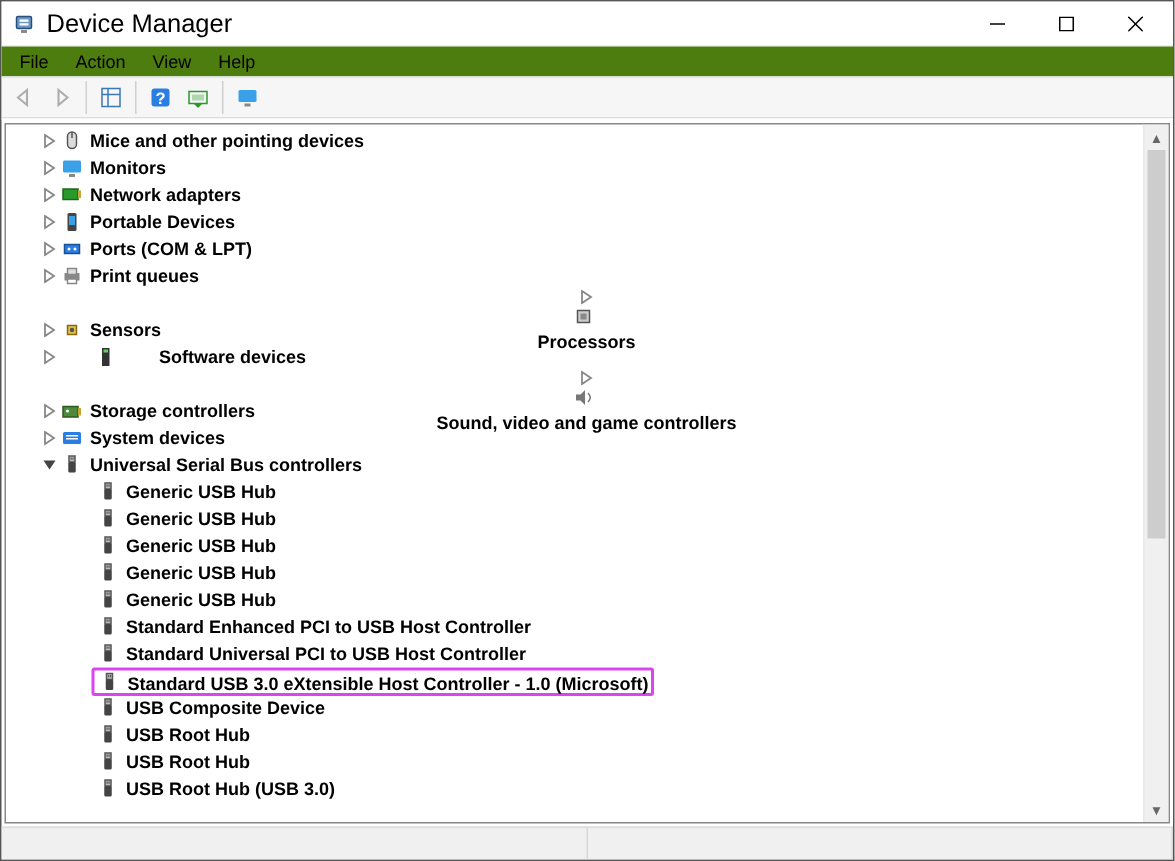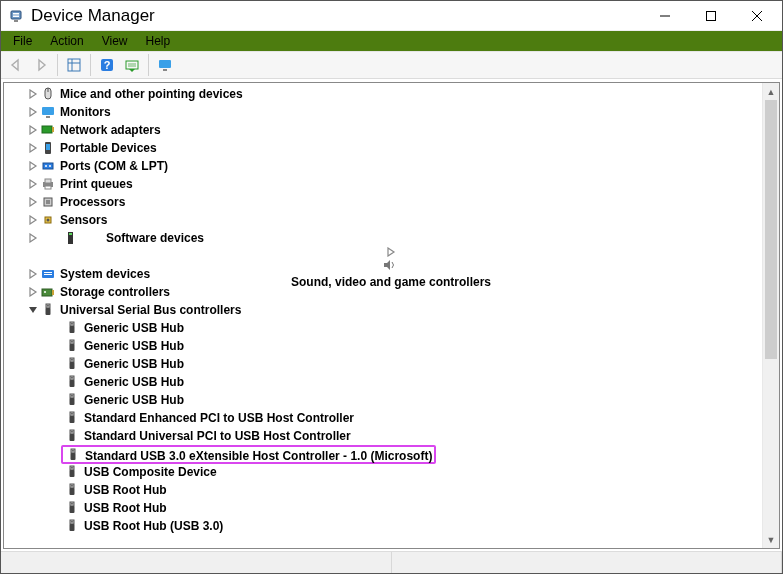--- a/index.html
+++ b/index.html
@@ -294,21 +294,21 @@
           </span>
           <span class="nicon">
             <svg width="14" height="14" viewBox="0 0 14 14">
               <rect x="2" y="5" width="10" height="5" fill="#888"></rect>
               <rect x="4" y="2" width="6" height="4" fill="#ddd" stroke="#888"></rect>
               <rect x="4" y="9" width="6" height="3" fill="#fff" stroke="#888"></rect>
             </svg>
           </span>
           <span class="nlabel">Print queues</span>
         </div>
-        <div class="node" style="padding-left: 22px;">
+        <div class="node" style="padding-left: 22px; flex-direction: column;">
           <span class="twisty">
             <svg width="10" height="10">
               <path d="M2 1 L8 5 L2 9 Z" fill="none" stroke="#888" stroke-width="1.2"></path>
             </svg>
           </span>
           <span class="nicon">
             <svg width="14" height="14" viewBox="0 0 14 14">
               <rect x="3" y="3" width="8" height="8" fill="#ccc" stroke="#555"></rect>
               <rect x="5" y="5" width="4" height="4" fill="#888"></rect>
             </svg>
@@ -349,50 +349,50 @@
               <path d="M2 1 L8 5 L2 9 Z" fill="none" stroke="#888" stroke-width="1.2"></path>
             </svg>
           </span>
           <span class="nicon">
             <svg width="14" height="14" viewBox="0 0 14 14">
               <path d="M2 5 L5 5 L8 2 L8 12 L5 9 L2 9 Z" fill="#777"></path>
               <path d="M10 4 Q13 7 10 10" fill="none" stroke="#777"></path>
             </svg>
           </span>
           <span class="nlabel">Sound, video and game controllers</span>
+        </div>
+        <div class="node" style="padding-left: 22px;">
+          <span class="twisty">
+            <svg width="10" height="10">
+              <path d="M2 1 L8 5 L2 9 Z" fill="none" stroke="#888" stroke-width="1.2"></path>
+            </svg>
+          </span>
+          <span class="nicon">
+            <svg width="14" height="14" viewBox="0 0 14 14">
+              <rect x="1" y="4" width="10" height="7" fill="#4a8a3a" stroke="#2c5a22"></rect>
+              <circle cx="4" cy="7" r="1" fill="#fff"></circle>
+              <rect x="11" y="5" width="2" height="5" fill="#c9a238"></rect>
+            </svg>
+          </span>
+          <span class="nlabel">Storage controllers</span>
         </div>
         <div class="node" style="padding-left: 22px;">
           <span class="twisty">
             <svg width="10" height="10">
               <path d="M2 1 L8 5 L2 9 Z" fill="none" stroke="#888" stroke-width="1.2"></path>
             </svg>
           </span>
           <span class="nicon">
             <svg width="14" height="14" viewBox="0 0 14 14">
               <rect x="1" y="3" width="12" height="8" rx="1" fill="#2a7de1"></rect>
               <rect x="3" y="5" width="8" height="1" fill="#fff"></rect>
               <rect x="3" y="7" width="8" height="1" fill="#fff"></rect>
             </svg>
           </span>
           <span class="nlabel">System devices</span>
-        </div>
-        <div class="node" style="padding-left: 22px;">
-          <span class="twisty">
-            <svg width="10" height="10">
-              <path d="M2 1 L8 5 L2 9 Z" fill="none" stroke="#888" stroke-width="1.2"></path>
-            </svg>
-          </span>
-          <span class="nicon">
-            <svg width="14" height="14" viewBox="0 0 14 14">
-              <rect x="1" y="4" width="10" height="7" fill="#4a8a3a" stroke="#2c5a22"></rect>
-              <circle cx="4" cy="7" r="1" fill="#fff"></circle>
-              <rect x="11" y="5" width="2" height="5" fill="#c9a238"></rect>
-            </svg>
-          </span>
-          <span class="nlabel">Storage controllers</span>
         </div>
         <div class="node" style="padding-left: 22px;">
           <span class="twisty">
             <svg width="10" height="10">
               <path d="M1 2 L9 2 L5 8 Z" fill="#444"></path>
             </svg>
           </span>
           <span class="nicon">
             <svg width="14" height="14" viewBox="0 0 14 14">
               <rect x="5" y="1" width="4" height="4" fill="#bbb" stroke="#555"></rect>

